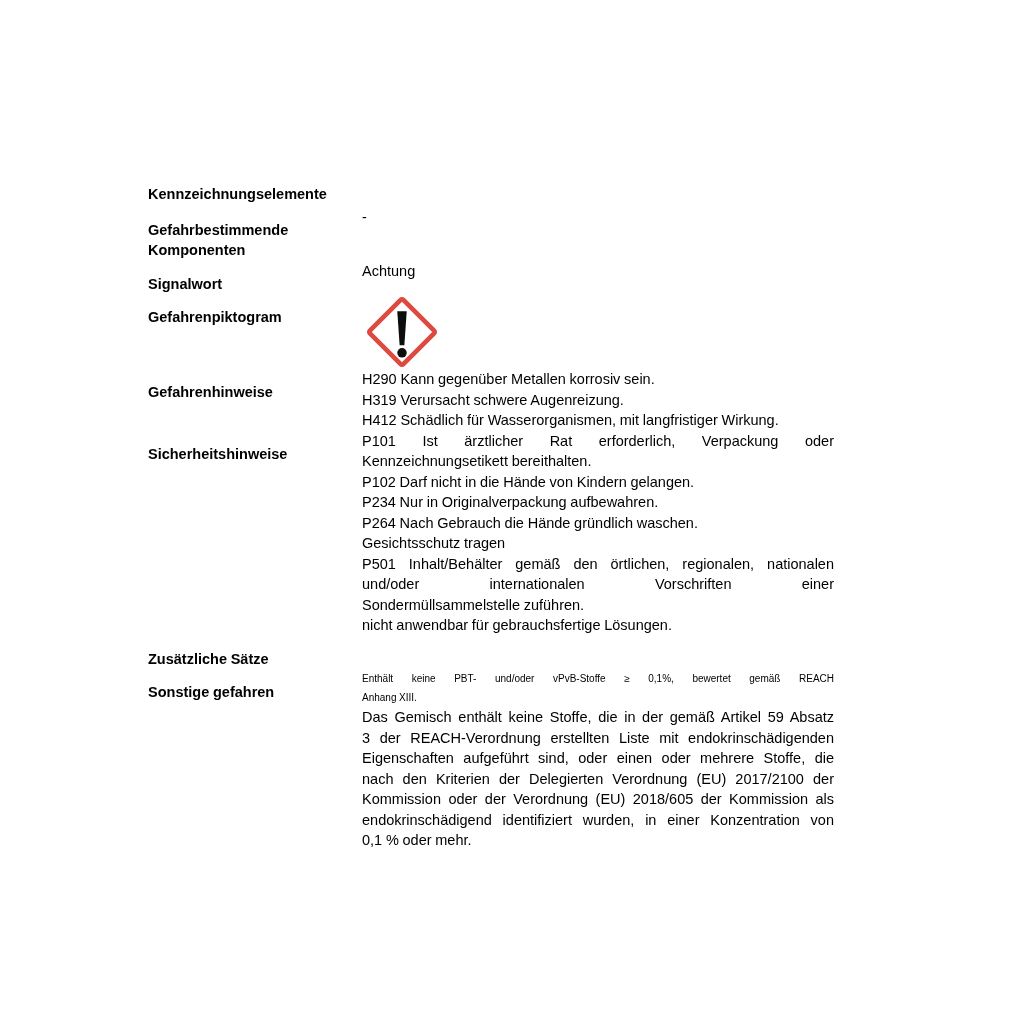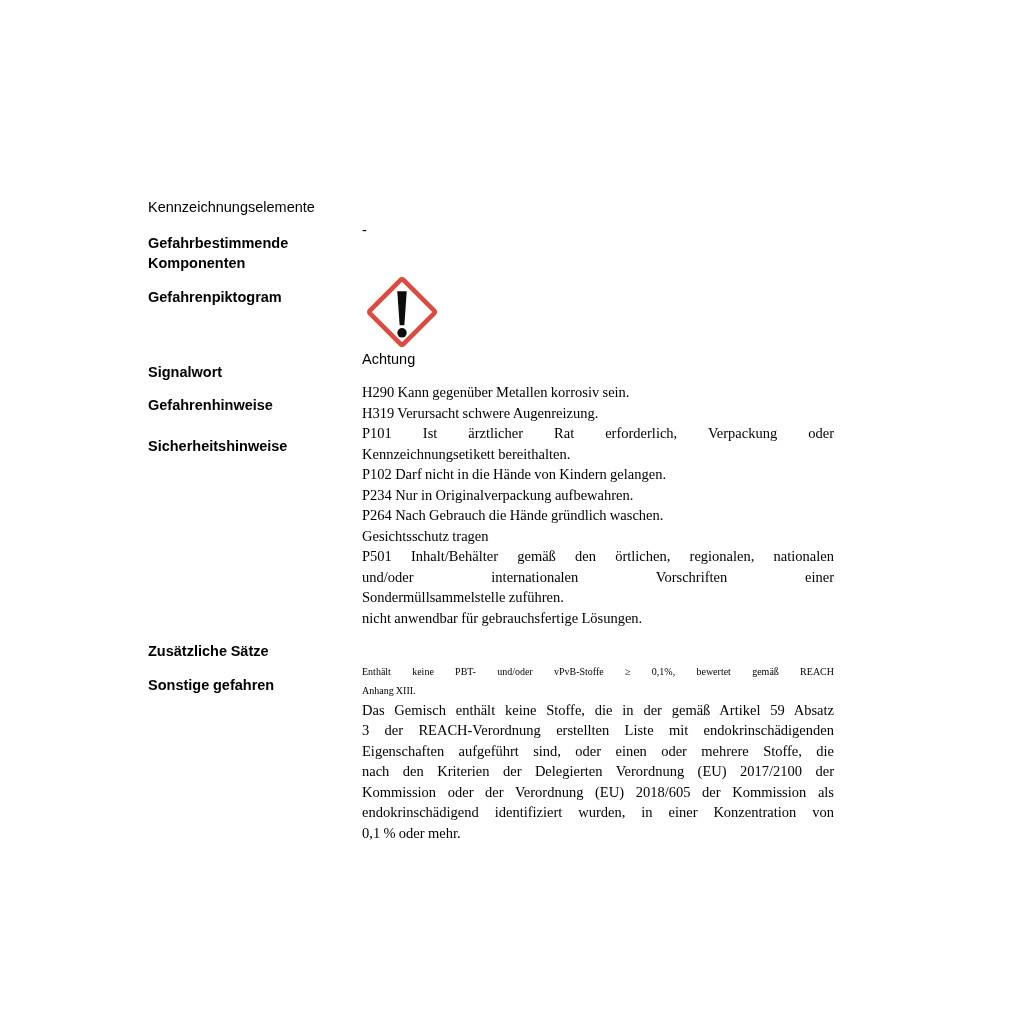--- a/index.html
+++ b/index.html
@@ -12,63 +12,64 @@
     overflow: hidden;
   }
   .doc {
     position: absolute;
     left: 148px; top: 184px;
     width: 686px;
     font-size: 14.5px;
     line-height: 20.5px;
     word-spacing: -0.3px;
   }
-  .heading { font-weight: normal; margin-bottom: 2px; margin-top: 13px; }
+  .heading { font-weight: bold; margin-bottom: 2px; }
   .row { display: flex; align-items: flex-start; }
   .label { flex: 0 0 214px; font-weight: bold; margin-top: 13px; }
   .label-offset { padding-top: 20.5px; }
   .value { flex: 1 1 auto; min-width: 0; }
-  .line { display: block; font-family: Liberation Serif, serif; }
+  .line { display: block; }
   .jline { text-align: justify; text-align-last: justify; }
   .small { font-size: 10px; line-height: 19px; }
   .picto-svg { display: block; margin: 1px 0 0 5px; }
 </style>
 </head>
 <body>
 
 <div class="doc">
 
   <div class="heading">Kennzeichnungselemente</div>
 
   <div class="row">
     <div class="label">Gefahrbestimmende Komponenten</div>
     <div class="value">-</div>
   </div>
 
   <div class="row">
+    <div class="label">Signalwort</div>
+    <div class="value">Achtung</div>
+  </div>
+
+  <div class="row">
     <div class="label">Gefahrenpiktogram</div>
     <div class="value">
       <svg class="picto-svg" width="70" height="74" viewBox="0 0 74 78">
         <rect x="12" y="14" width="50" height="50" rx="2" transform="rotate(45 37 39)" stroke-width="5" stroke="#dc4a40" fill="#ffffff"></rect>
         <polygon points="32,17 42,17 39.5,53 34.5,53" fill="#0d0d0d"></polygon>
         <circle cx="37" cy="61" r="5" fill="#0d0d0d"></circle>
       </svg>
     </div>
   </div>
 
   <div class="row">
-    <div class="label">Signalwort</div>
-    <div class="value">Achtung</div>
-  </div>
-
-  <div class="row">
     <div class="label">Gefahrenhinweise</div>
     <div class="value">
       <div class="line">H290 Kann gegenüber Metallen korrosiv sein.</div>
       <div class="line">H319 Verursacht schwere Augenreizung.</div>
+      <div class="line">H412 Schädlich für Wasserorganismen, mit langfristiger Wirkung.</div>
     </div>
   </div>
 
   <div class="row">
     <div class="label">Sicherheitshinweise</div>
     <div class="value">
       <div class="line jline">P101 Ist ärztlicher Rat erforderlich, Verpackung oder</div>
       <div class="line">Kennzeichnungsetikett bereithalten.</div>
       <div class="line">P102 Darf nicht in die Hände von Kindern gelangen.</div>
       <div class="line">P234 Nur in Originalverpackung aufbewahren.</div>

